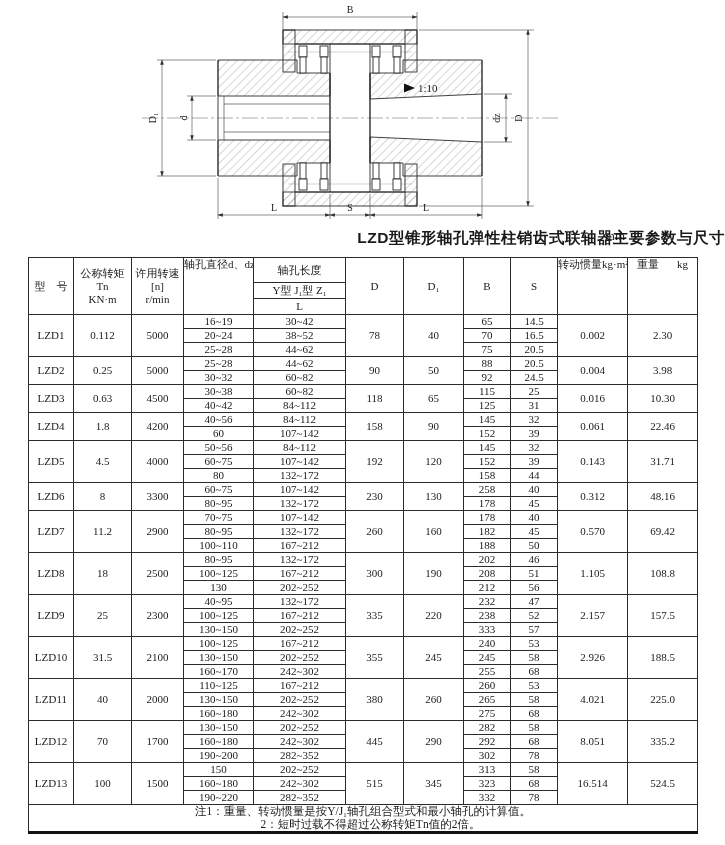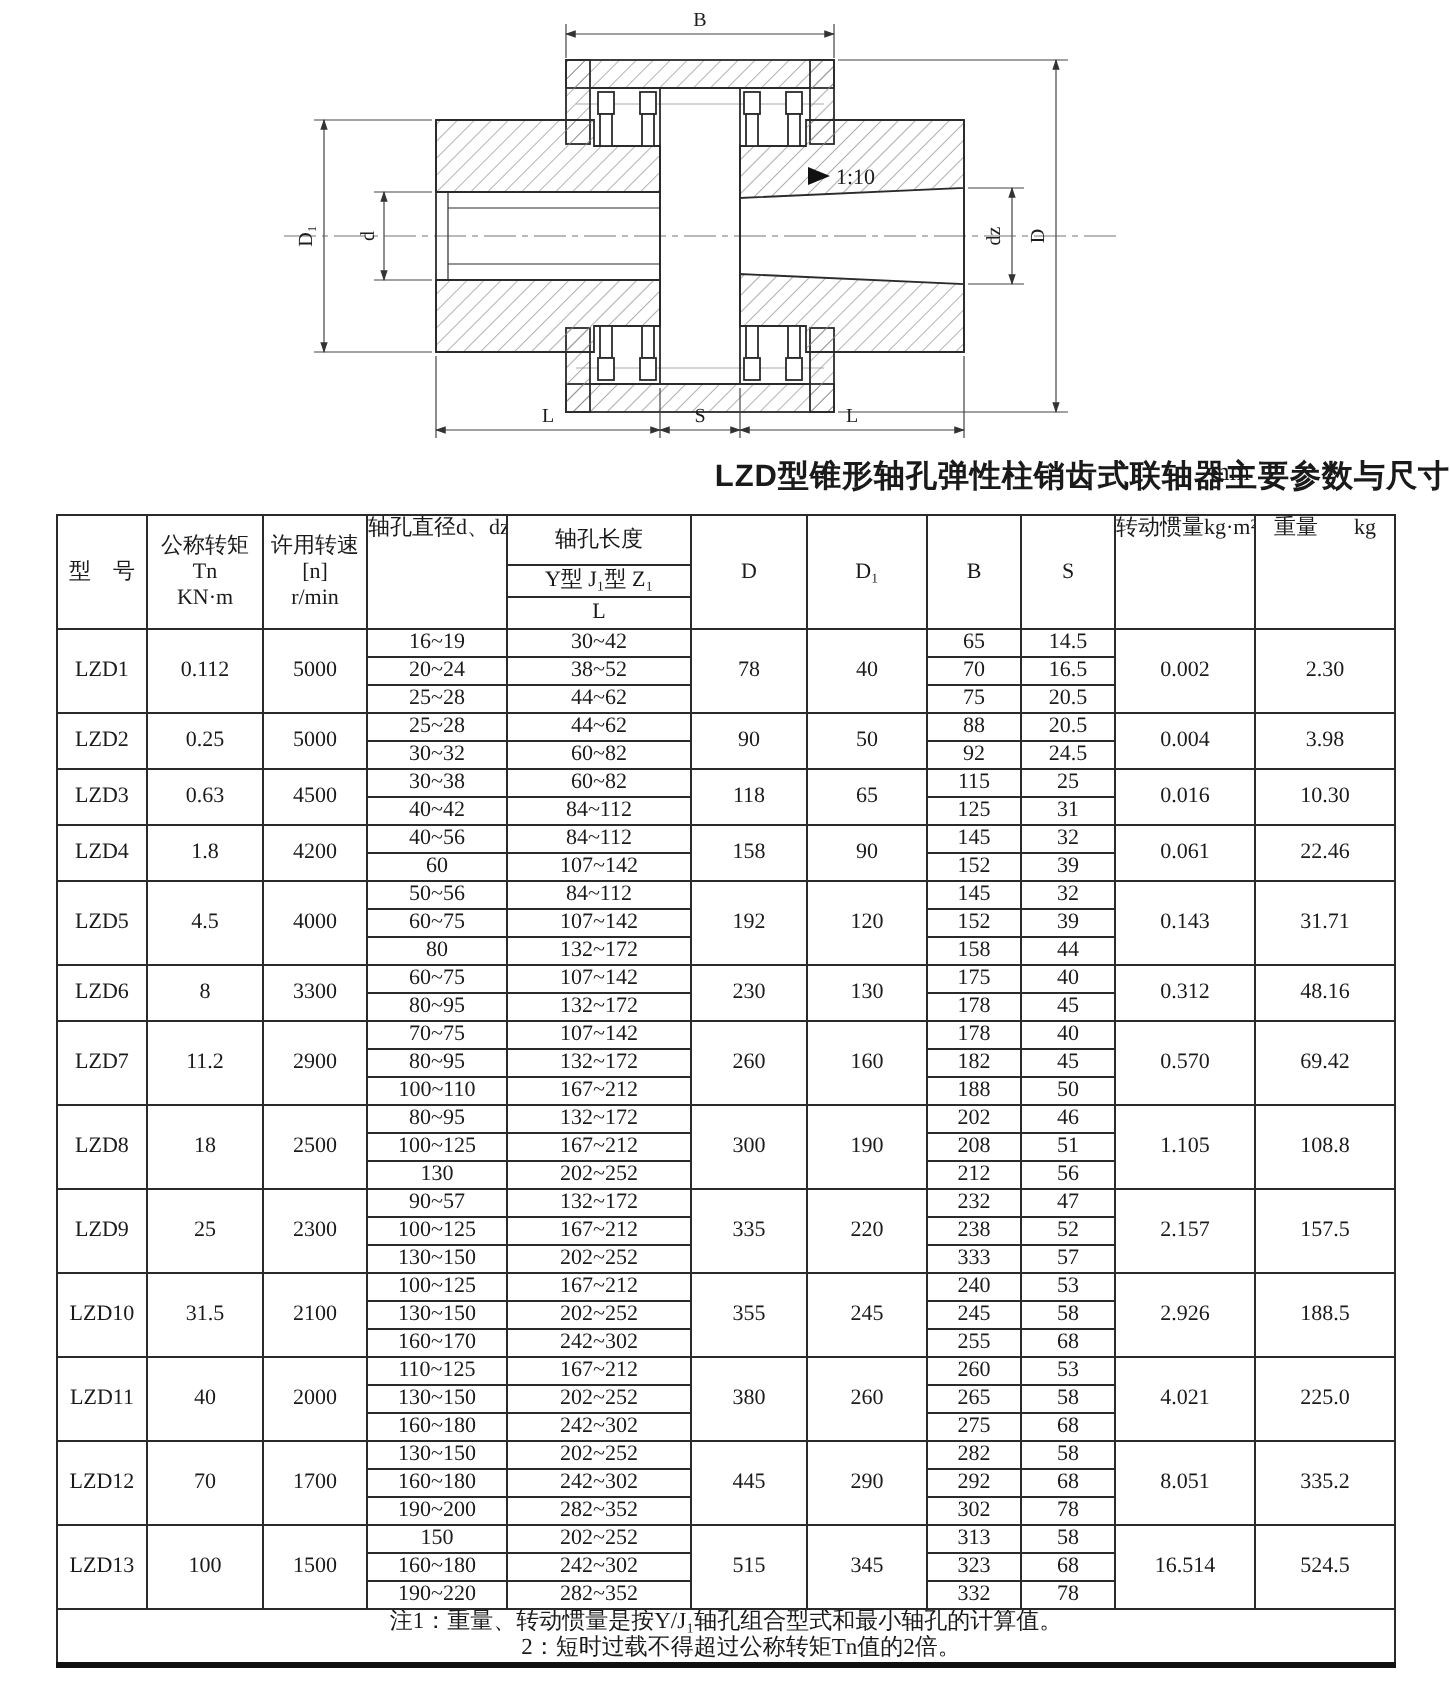--- a/index.html
+++ b/index.html
@@ -336,21 +336,21 @@
           <td>44</td>
         </tr>
         <tr>
           <td rowspan="2">LZD6</td>
           <td rowspan="2">8</td>
           <td rowspan="2">3300</td>
           <td>60~75</td>
           <td>107~142</td>
           <td rowspan="2">230</td>
           <td rowspan="2">130</td>
-          <td>175</td>
+          <td>258</td>
           <td>40</td>
           <td rowspan="2">0.312</td>
           <td rowspan="2">48.16</td>
         </tr>
         <tr>
           <td>80~95</td>
           <td>132~172</td>
           <td>178</td>
           <td>45</td>
         </tr>
@@ -401,21 +401,21 @@
         <tr>
           <td>130</td>
           <td>202~252</td>
           <td>212</td>
           <td>56</td>
         </tr>
         <tr>
           <td rowspan="3">LZD9</td>
           <td rowspan="3">25</td>
           <td rowspan="3">2300</td>
-          <td>90~57</td>
+          <td>40~95</td>
           <td>132~172</td>
           <td rowspan="3">335</td>
           <td rowspan="3">220</td>
           <td>232</td>
           <td>47</td>
           <td rowspan="3">2.157</td>
           <td rowspan="3">157.5</td>
         </tr>
         <tr>
           <td>100~125</td>

